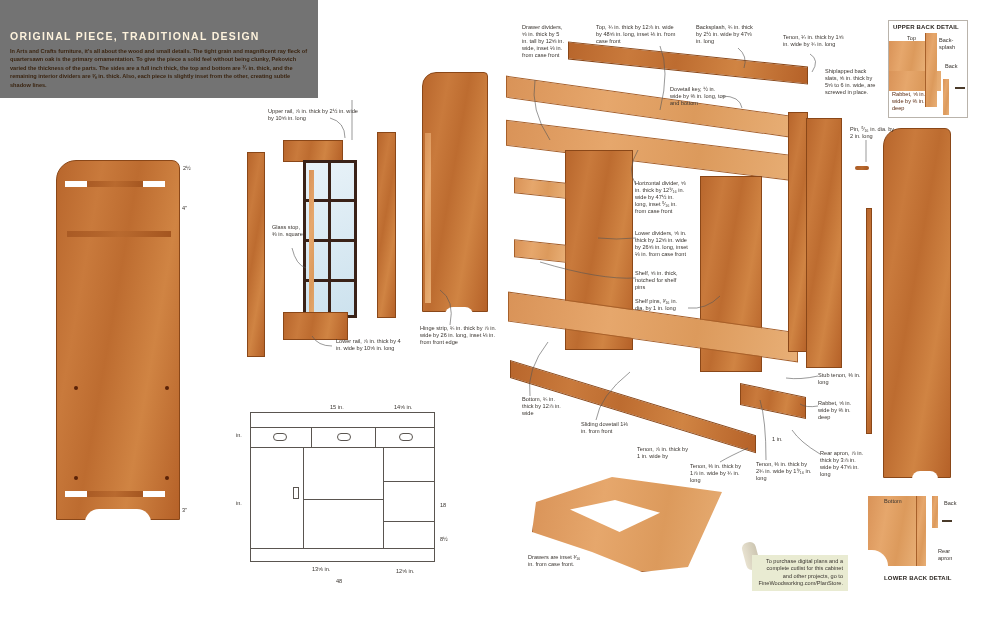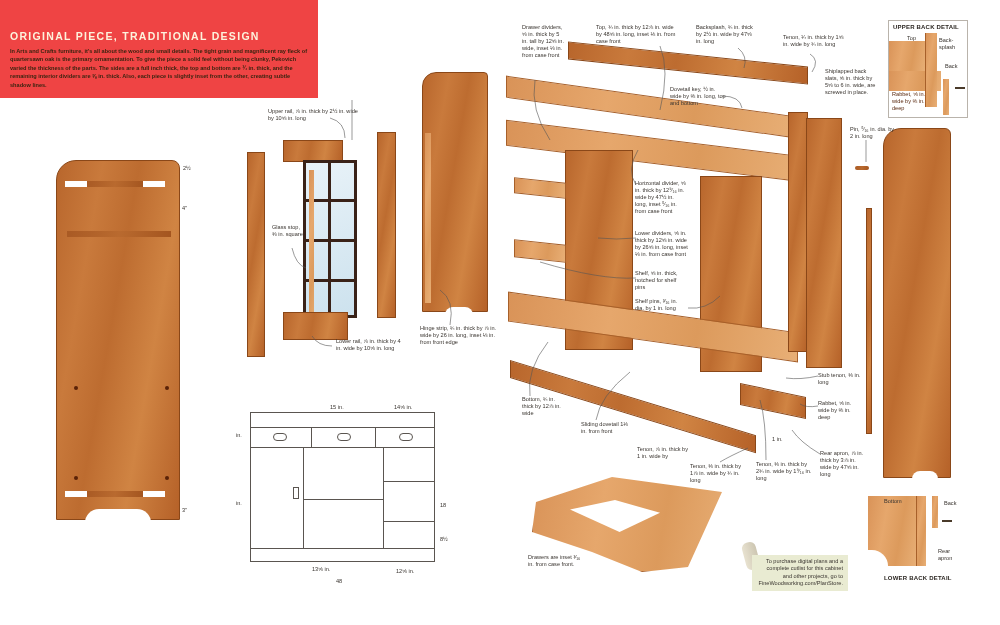--- a/index.html
+++ b/index.html
@@ -1,19 +1,19 @@
 <!DOCTYPE html>
 <html><head>
 <meta charset="utf-8">
 <style>
   * { box-sizing: border-box; margin: 0; padding: 0; }
   html, body { width: 1000px; height: 625px; overflow: hidden; background: #ffffff; }
   body { position: relative; font-family: "Liberation Sans", sans-serif; color: #2b2622; }
   .abs { position: absolute; }
-  .intro { left: 0; top: 0; width: 318px; height: 98px; background: #ef4444; padding: 30px 10px 0 10px; }
+  .intro { left: 0; top: 0; width: 318px; height: 98px; background: #737373; padding: 30px 10px 0 10px; }
   .intro h1 { font-family: "Liberation Sans", sans-serif; font-size: 10.5px; letter-spacing: 1.3px; color: #fdf2dc; font-weight: bold; margin-bottom: 5px; }
   .intro p { font-size: 5.6px; line-height: 8.4px; color: #3a2410; font-weight: bold; }
   .lbl { position: absolute; font-size: 5.6px; line-height: 7px; color: #3a3530; white-space: pre-line; }
   .wood { background: linear-gradient(100deg, #b8662c 0%, #c97a3c 25%, #bd6c30 45%, #d08443 70%, #b56128 100%); }
   .wood-light { background: linear-gradient(100deg, #d99358 0%, #e6a76c 35%, #dc9a5c 65%, #e8af76 100%); }
   .wood-dark { background: linear-gradient(100deg, #a95a24 0%, #b96a2f 50%, #a4551f 100%); }
   .edge { border: 1px solid #8a4718; }
   .detail-box { border: 1px solid #b9b3ab; background: #fff; }
   .detail-title { font-size: 6px; font-weight: bold; color: #2a2520; letter-spacing: 0.2px; }
   .plans { background: #e9ebd2; font-size: 5.6px; line-height: 7.4px; color: #3a3530; text-align: right; padding: 3px 5px; }

